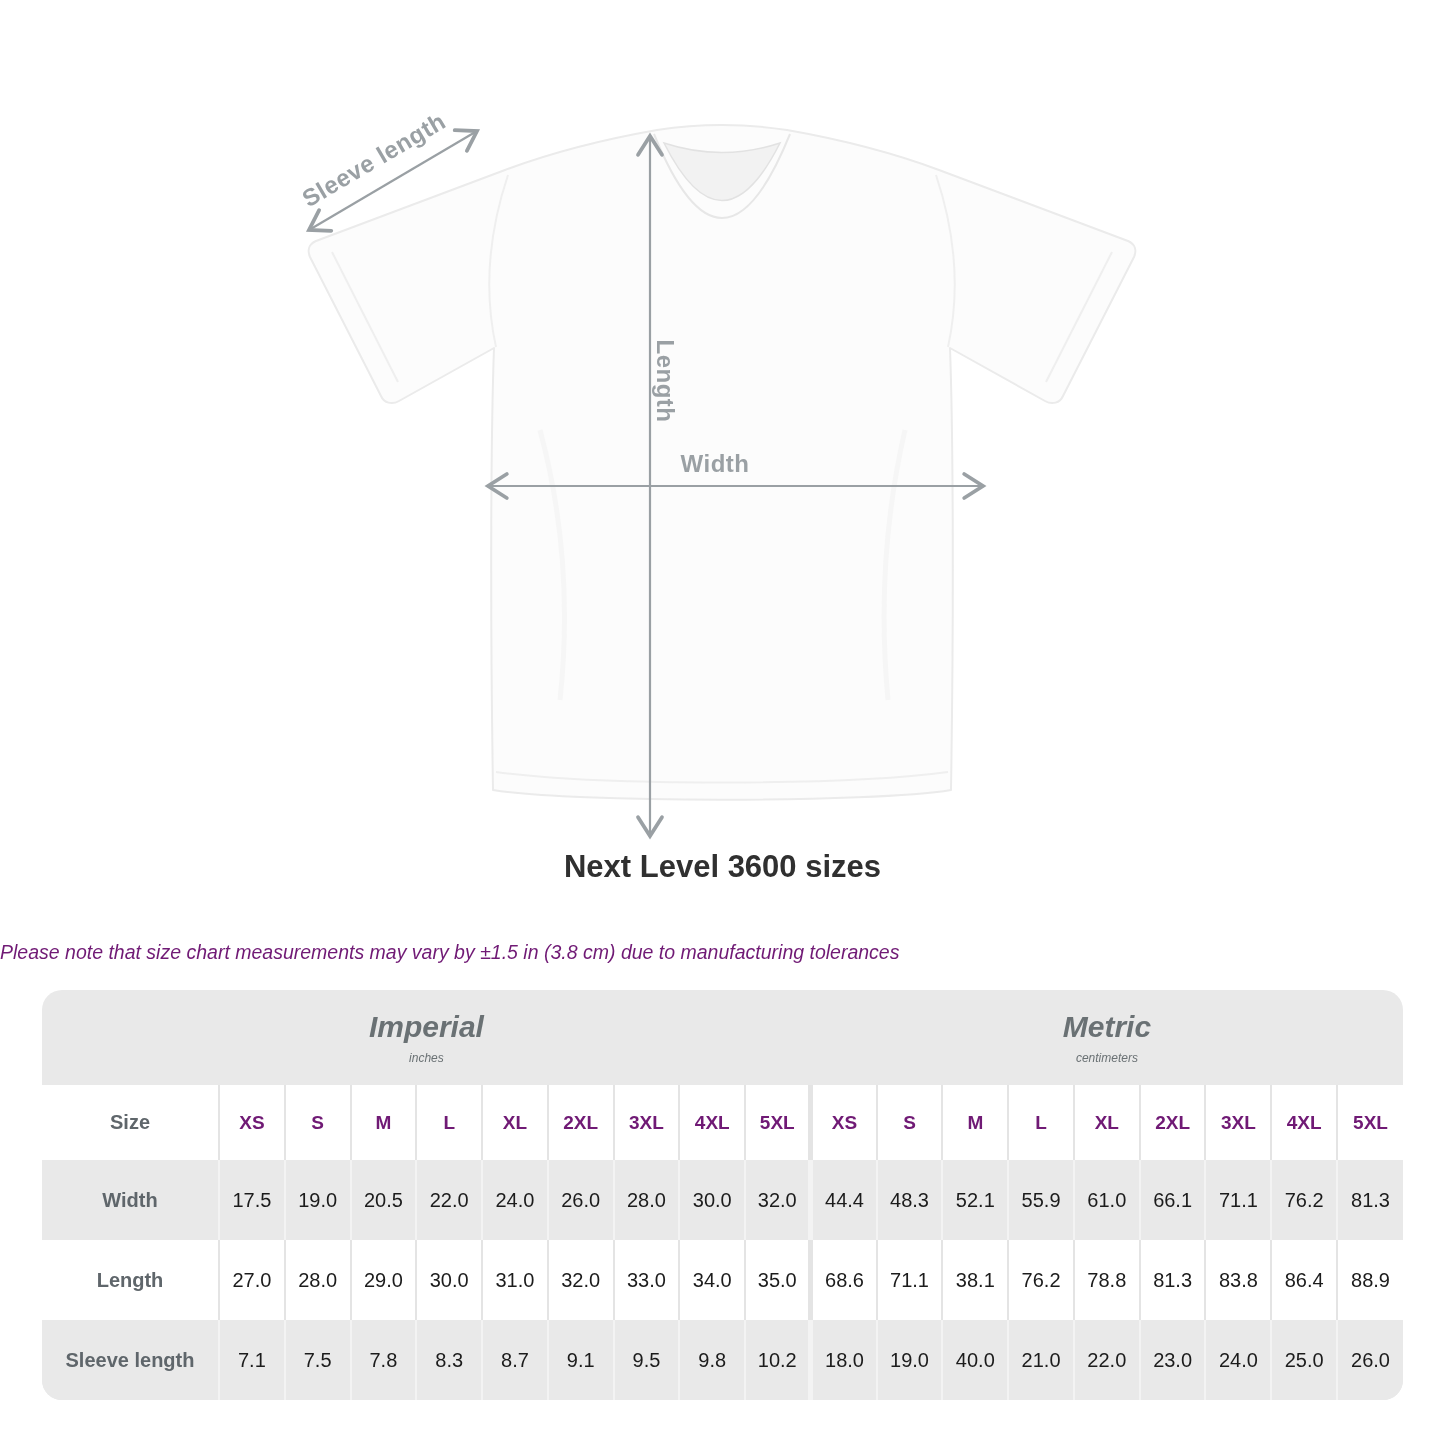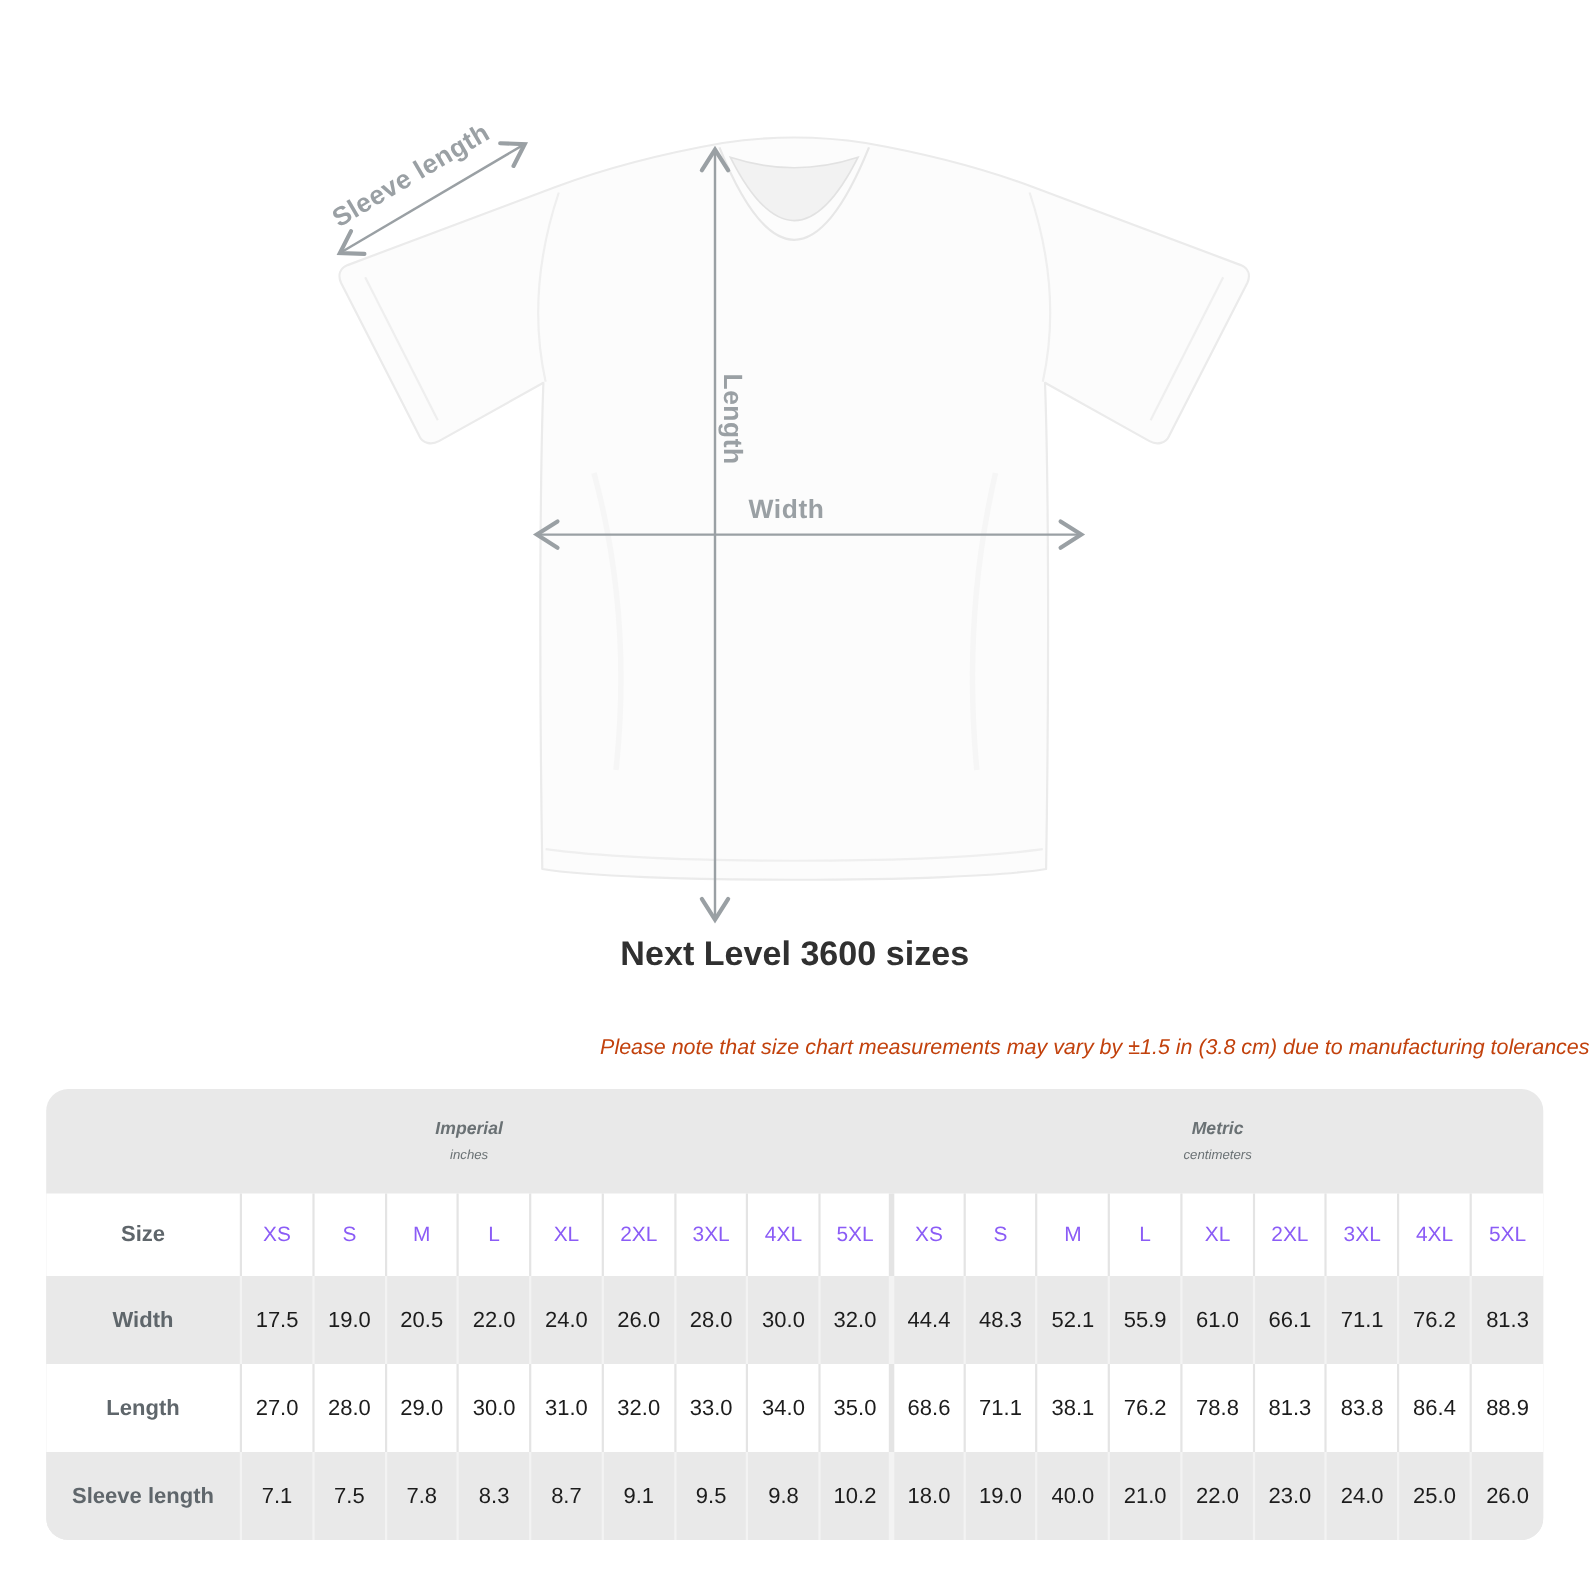--- a/index.html
+++ b/index.html
@@ -8,38 +8,38 @@
 
   
   .shirt-svg{position:absolute;left:0;top:0;width:1445px;height:880px;}
   .diagram-label{position:absolute;color:#9aa0a4;font-weight:bold;font-size:24px;letter-spacing:.5px;text-align:center;}
   .sleeve-label{left:264px;top:145px;width:220px;height:30px;line-height:30px;transform:rotate(-30.5deg);}
   .length-label{left:590px;top:368px;width:150px;height:26px;line-height:26px;transform:rotate(90deg);}
   .width-label{left:615px;top:450px;width:200px;height:28px;line-height:28px;}
 
   
   .chart-title{position:absolute;left:0;top:849px;width:100%;text-align:center;font-size:31px;font-weight:bold;color:#303030;}
-  .chart-note{position:absolute;left:0;top:941px;width:100%;text-align:right;font-size:19.5px;font-style:italic;color:#c2410c;}
+  .chart-note{position:absolute;left:0;top:941px;width:100%;text-align:left;font-size:19.5px;font-style:italic;color:#701a75;}
 
   
   .size-table-wrap{position:absolute;left:42px;top:990px;width:1361px;height:410px;background:#e9e9e9;border-radius:20px;overflow:hidden;}
   table{width:100%;height:100%;border-collapse:collapse;table-layout:fixed;}
   td{padding:0;text-align:center;vertical-align:middle;}
   tr.band-row{height:95px;}
   tr.size-row{height:75px;}
   tr.data-row{height:80px;}
   .row-white{background:#ffffff;}
   .row-gray{background:#e9e9e9;}
-  .sec-label{font-size:16px;font-weight:bold;font-style:italic;color:#6a7174;}
+  .sec-label{font-size:30px;font-weight:bold;font-style:italic;color:#6a7174;}
   .sec-sub{font-size:12px;font-style:italic;color:#6a7174;margin-top:7px;}
   td.lbl{font-weight:bold;color:#5f666b;font-size:20px;text-align:center;}
   td.val{border-left:2px solid #e4e4e4;font-size:20px;color:#1c1c1c;}
   .row-gray td.val{border-left-color:#f3f3f3;text-align:center;}
   td.val.metric-start{border-left-width:5px;}
-  tr.size-row td.val{font-weight:normal;color:#8b5cf6;font-size:19px;}
+  tr.size-row td.val{font-weight:bold;color:#701a75;font-size:19px;}
 </style>
 </head>
 <body>
 
 <div class="stage">
 
   <svg class="shirt-svg" viewBox="0 0 1445 880" xmlns="http://www.w3.org/2000/svg">
     <defs>
       <marker id="ah" viewBox="-14 -9 16 18" refX="0" refY="0" markerWidth="14" markerHeight="14" orient="auto-start-reverse">
         <path d="M -11 -7 L 0 0 L -11 7" fill="none" stroke="#9aa0a4" stroke-width="2.2" stroke-linecap="round"></path>

